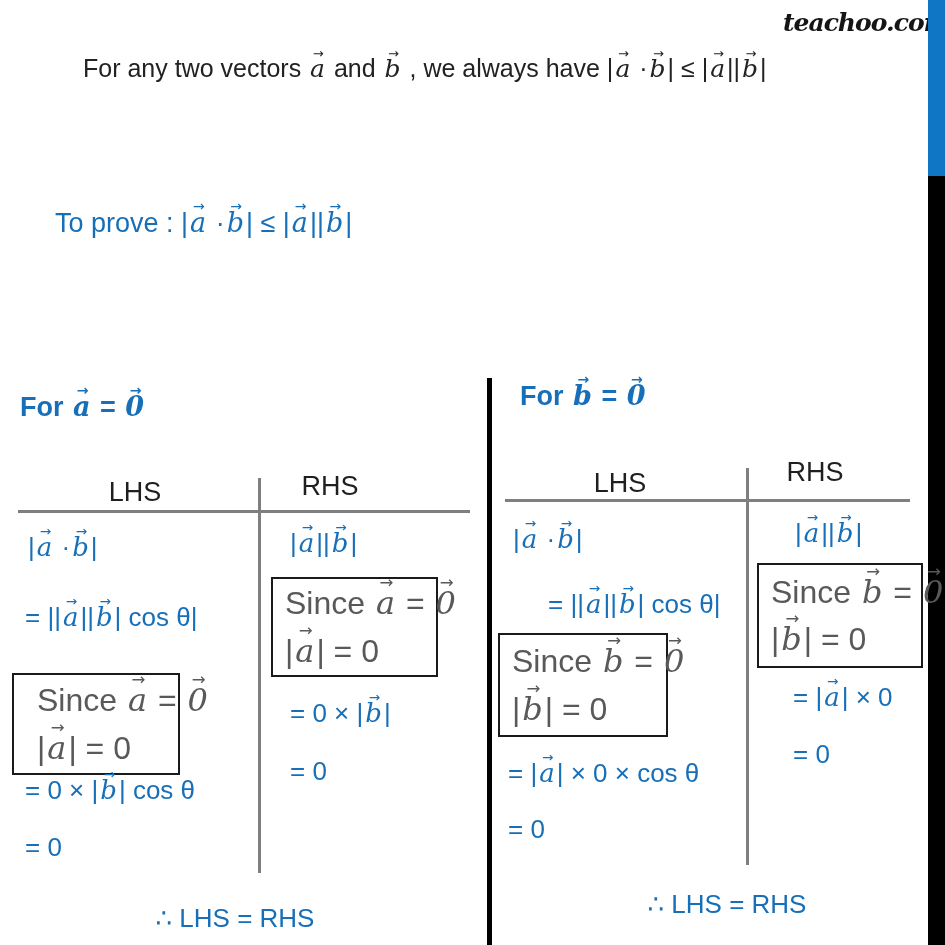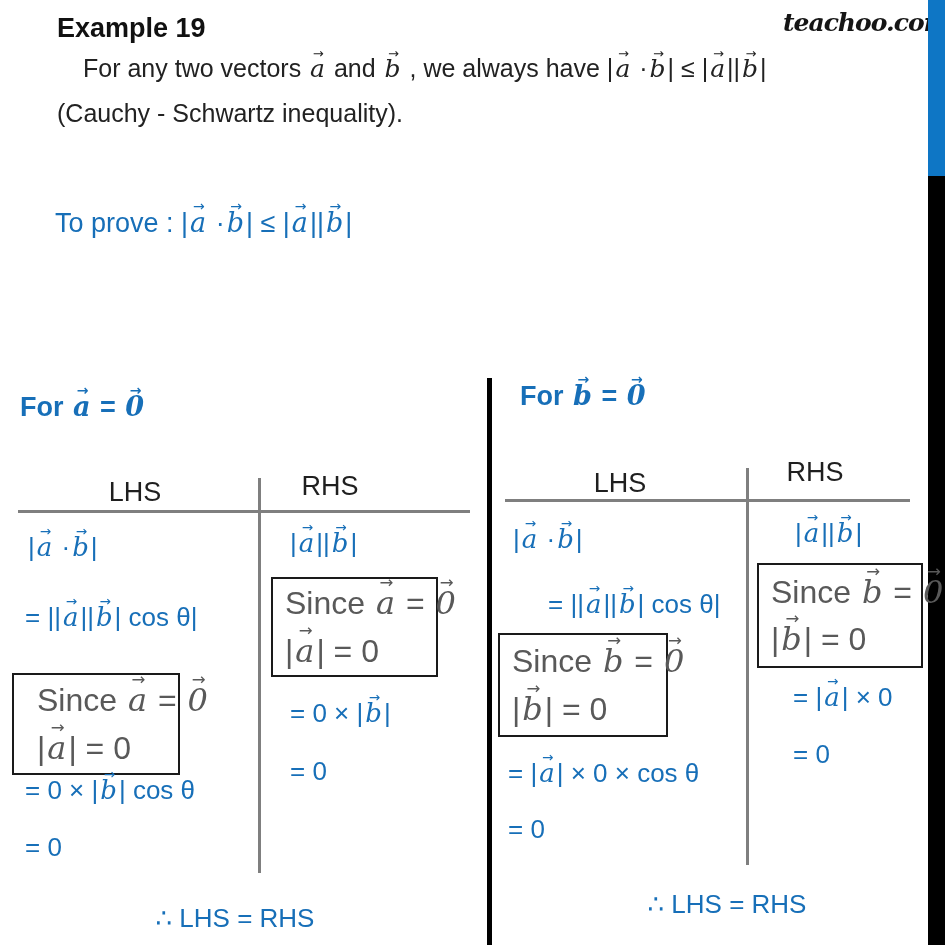--- a/index.html
+++ b/index.html
@@ -63,25 +63,23 @@
   #r-r1{left:795px;top:517px;}
   #r-box2{left:757px;top:563px;width:166px;height:105px;}
   #r-r2{left:793px;top:681px;text-align:center;}
   #r-r3{left:793px;top:738px;}
 </style>
 </head>
 <body>
 
 <div id="page">
 
-  <div class="abs" id="title">Example 19</div>
   <div class="abs" id="brand">teachoo.com</div>
 
   <div class="abs" id="intro1">For any two vectors <span class="vec">a<span class="va">→</span></span> and <span class="vec">b<span class="va">→</span></span> , we always have |<span class="vec">a<span class="va">→</span></span> ·<span class="vec">b<span class="va">→</span></span>| ≤ |<span class="vec">a<span class="va">→</span></span>||<span class="vec">b<span class="va">→</span></span>|</div>
-  <div class="abs" id="intro2">(Cauchy - Schwartz inequality).</div>
 
   <div class="abs blue math" id="toprove">To prove : |<span class="vec">a<span class="va">→</span></span> ·<span class="vec">b<span class="va">→</span></span>| ≤ |<span class="vec">a<span class="va">→</span></span>||<span class="vec">b<span class="va">→</span></span>|</div>
 
 
   <div class="abs rule" id="lhline"></div>
   <div class="abs rule" id="lvline"></div>
   <div class="abs rule" id="rhline"></div>
   <div class="abs rule" id="rvline"></div>
   <div class="abs" id="divider"></div>
   <div class="abs" id="bar-blue"></div>

